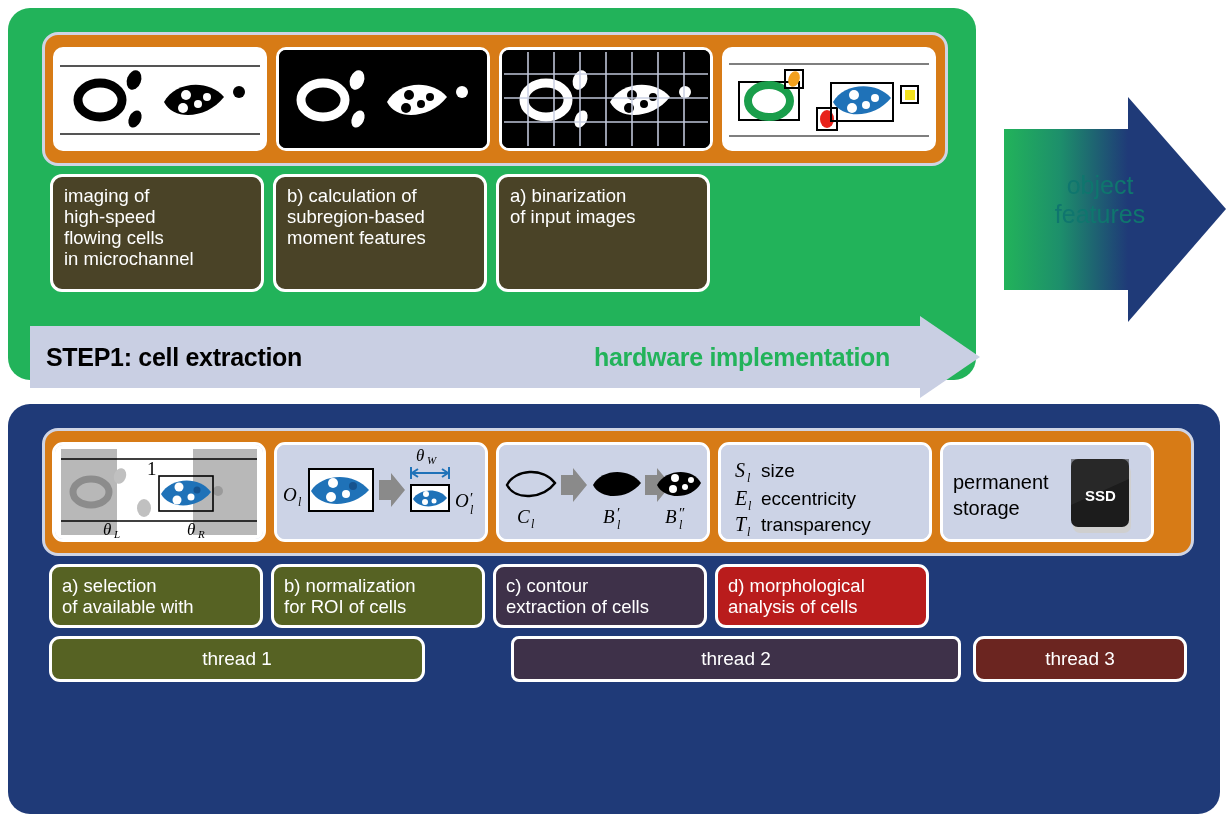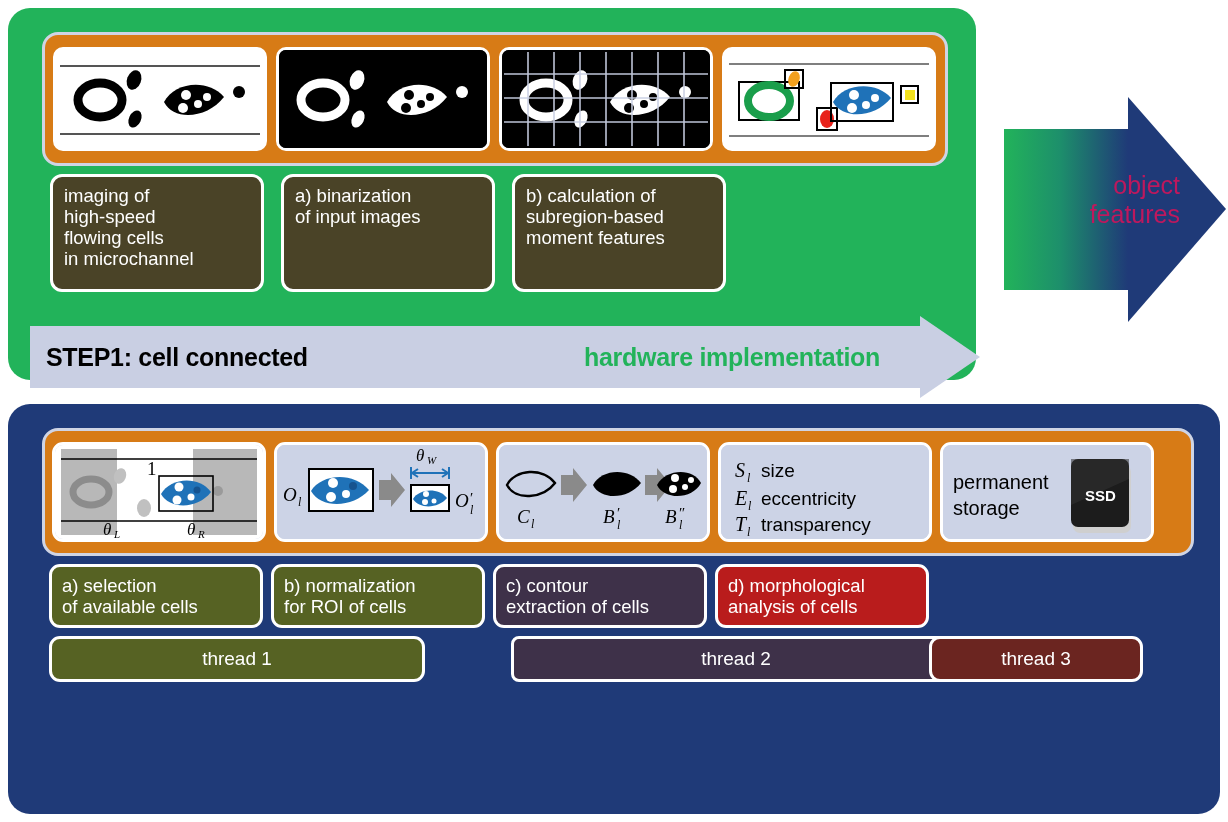--- a/index.html
+++ b/index.html
@@ -35,21 +35,21 @@
     border: 3px solid #ffffff;
     overflow: hidden;
     position: relative;
   }
   .img-card.dark { background: #000000; }
 
   
   #step1-captions {
     position: absolute; left: 34px; top: 166px;
     width: 906px; height: 118px;
-    display: flex; gap: 17px; padding: 0 8px;
+    display: flex; gap: 9px; padding: 0 8px;
   }
   .cap-box {
     width: 214px;
     background: #4a4327;
     border: 3px solid #ffffff;
     border-radius: 12px;
     color: #ffffff;
     font-size: 18.5px;
     line-height: 1.13;
     padding: 9px 10px 4px 11px;
@@ -77,21 +77,21 @@
     border-left: 60px solid #c9cfe3;
   }
   .banner-title {
     font-size: 25px; font-weight: bold; color: #000000;
     letter-spacing: -0.3px;
   }
   .banner-impl {
     font-size: 25px; font-weight: bold;
     letter-spacing: -0.3px;
   }
-  #step1-impl { color: #22b35a; margin-right: 26px; }
+  #step1-impl { color: #22b35a; margin-right: 16px; }
 
   
   #object-features-arrow {
     position: absolute; left: 1004px; top: 97px;
     width: 222px; height: 225px;
   }
   #ofa-shaft {
     position: absolute; left: 0; top: 32px;
     width: 124px; height: 161px;
     background: linear-gradient(90deg, #22b35a 0%, #1d8f6b 45%, #1f3a78 100%);
@@ -99,22 +99,22 @@
   #ofa-head {
     position: absolute; left: 124px; top: 0;
     width: 0; height: 0;
     border-top: 112px solid transparent;
     border-bottom: 113px solid transparent;
     border-left: 98px solid #1f3a78;
   }
   #ofa-label {
     position: absolute; left: 16px; top: 74px;
     width: 160px;
-    text-align: right;
-    color: #be185d; font-size: 25px; line-height: 1.15;
+    text-align: center;
+    color: #0f766e; font-size: 25px; line-height: 1.15;
     white-space: pre-line;
     z-index: 3;
   }
 
   
   #step2-panel {
     position: absolute; left: 8px; top: 404px;
     width: 1212px; height: 410px;
     background: #1f3a78;
     border-radius: 22px;
@@ -259,30 +259,30 @@
         <rect x="180" y="40" width="10" height="10" fill="#f2e21e"></rect>
       </svg>
     </div>
   </div>
 
   <div id="step1-captions">
     <div class="cap-box">imaging of
 high-speed
 flowing cells
 in microchannel</div>
-    <div class="cap-box">a) binarization
-of input images</div>
     <div class="cap-box">b) calculation of
 subregion-based
 moment features</div>
+    <div class="cap-box">a) binarization
+of input images</div>
   </div>
 
   <div id="step1-banner">
     <div class="banner-body">
-      <span class="banner-title">STEP1: cell connected</span>
+      <span class="banner-title">STEP1: cell extraction</span>
       <span class="banner-impl" id="step1-impl" style="color: rgb(34, 179, 90);">hardware implementation</span>
     </div>
     <div class="banner-head"></div>
   </div>
 </div>
 
 <div id="object-features-arrow">
   <div id="ofa-shaft" style="background: linear-gradient(90deg, rgb(34, 179, 90) 0%, rgb(29, 143, 107) 45%, rgb(31, 58, 120) 100%);"></div>
   <div id="ofa-head" style="border-left-color: rgb(31, 58, 120);"></div>
   <div id="ofa-label">object
@@ -398,28 +398,28 @@
           <rect x="0" y="0" width="58" height="68" rx="7" fill="#1c1c1c"></rect>
           <path d="M0 0 L58 0 L58 20 L0 46 Z" fill="#333333" opacity="0.55"></path>
           <text x="14" y="42" font-family="Liberation Sans, sans-serif" font-size="15" font-weight="bold" fill="#ffffff">SSD</text>
         </g>
       </svg>
     </div>
   </div>
 
   <div id="step2-captions">
     <div class="step-box t1" style="background: rgb(86, 98, 35);">a) selection
-of available cells</div>
+of available with</div>
     <div class="step-box t1" style="background: rgb(86, 98, 35);">b) normalization
 for ROI of cells</div>
     <div class="step-box t2" style="background: rgb(62, 49, 73);">c) contour
 extraction of cells</div>
     <div class="step-box t2" style="background: #b91c1c;">d) morphological
 analysis of cells</div>
   </div>
 
   <div id="threads-row">
     <div class="thread-bar" id="bar0" style="left: 0px; width: 376px; background: rgb(86, 98, 35);">thread 1</div>
     <div class="thread-bar" id="bar1" style="left: 462px; width: 450px; background: rgb(62, 49, 73); border-radius: 8px;">thread 2</div>
-    <div class="thread-bar" id="bar2" style="left: 880px; width: 214px; background: rgb(107, 37, 32); text-align: center;">thread 3</div>
+    <div class="thread-bar" id="bar2" style="left: 924px; width: 214px; background: rgb(107, 37, 32); text-align: center;">thread 3</div>
   </div>
 
 </div>
 
 </body></html>

